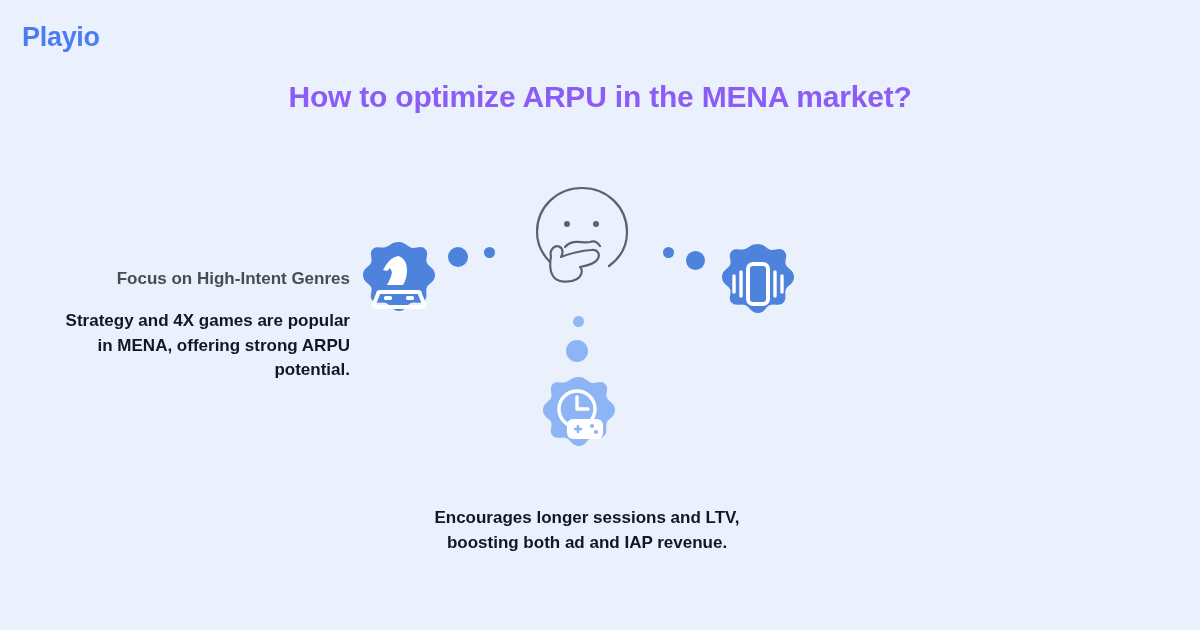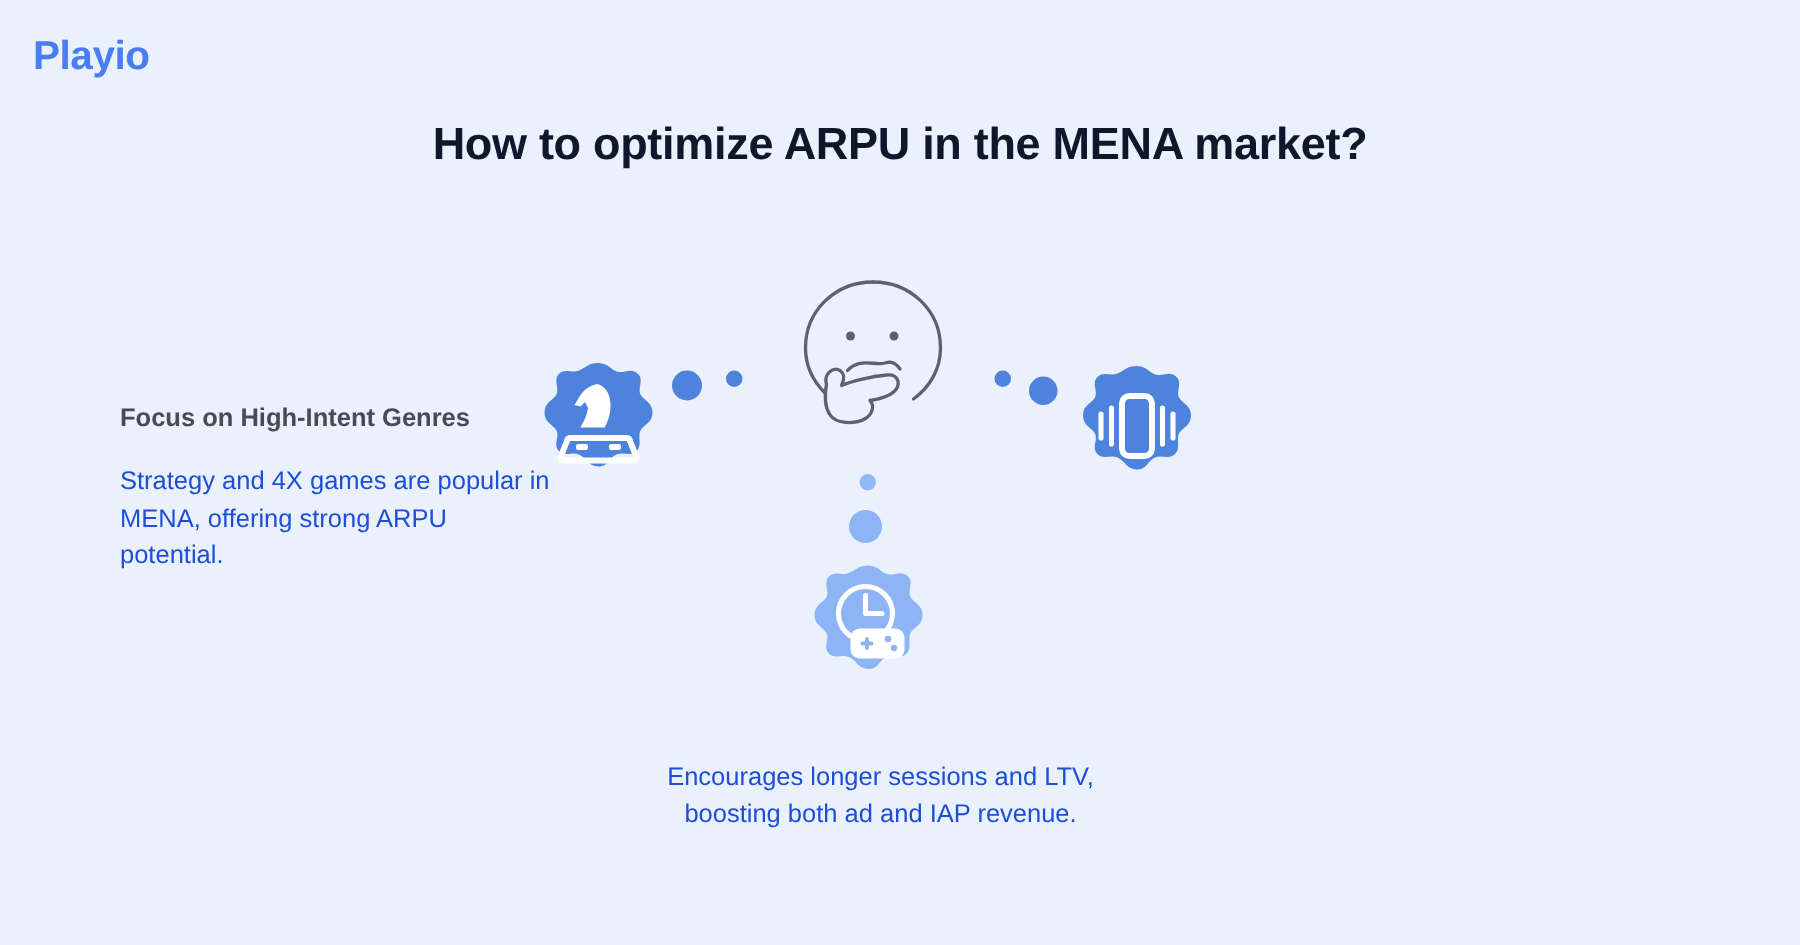--- a/index.html
+++ b/index.html
@@ -33,21 +33,21 @@
 
   
   .title {
     position: absolute;
     left: 0;
     top: 80px;
     width: 1200px;
     text-align: center;
     font-size: 30px;
     font-weight: bold;
-    color: #0f172a;
+    color: #8b5cf6;
     letter-spacing: -0.2px;
   }
 
   
   .face {
     position: absolute;
     left: 524px;
     top: 182px;
     width: 116px;
     height: 108px;
@@ -80,26 +80,26 @@
   .block h3 {
     margin: 0;
     font-size: 17px;
     font-weight: bold;
     color: #474b55;
     line-height: 1.35;
   }
   .block p {
     margin: 18px 0 0 0;
     font-size: 17px;
-    color: #1d4ed8;
+    color: #0f172a;
     line-height: 1.45;
-    font-weight: normal;
+    font-weight: bold;
   }
 
-  .block-left  { left: 60px;  top: 268px; width: 290px; text-align: left; margin-left: 20px; }
+  .block-left  { left: 60px;  top: 268px; width: 290px; text-align: right; }
   .block-right { left: 816px; top: 268px; width: 290px; text-align: left; }
   .block-bottom{ left: 432px; top: 470px; width: 310px; text-align: center; }
   .block-bottom h3 { font-size: 17px; }
   .block-bottom p { margin-top: 36px; }
 </style>
 </head>
 <body>
 
 <div class="canvas">
 

